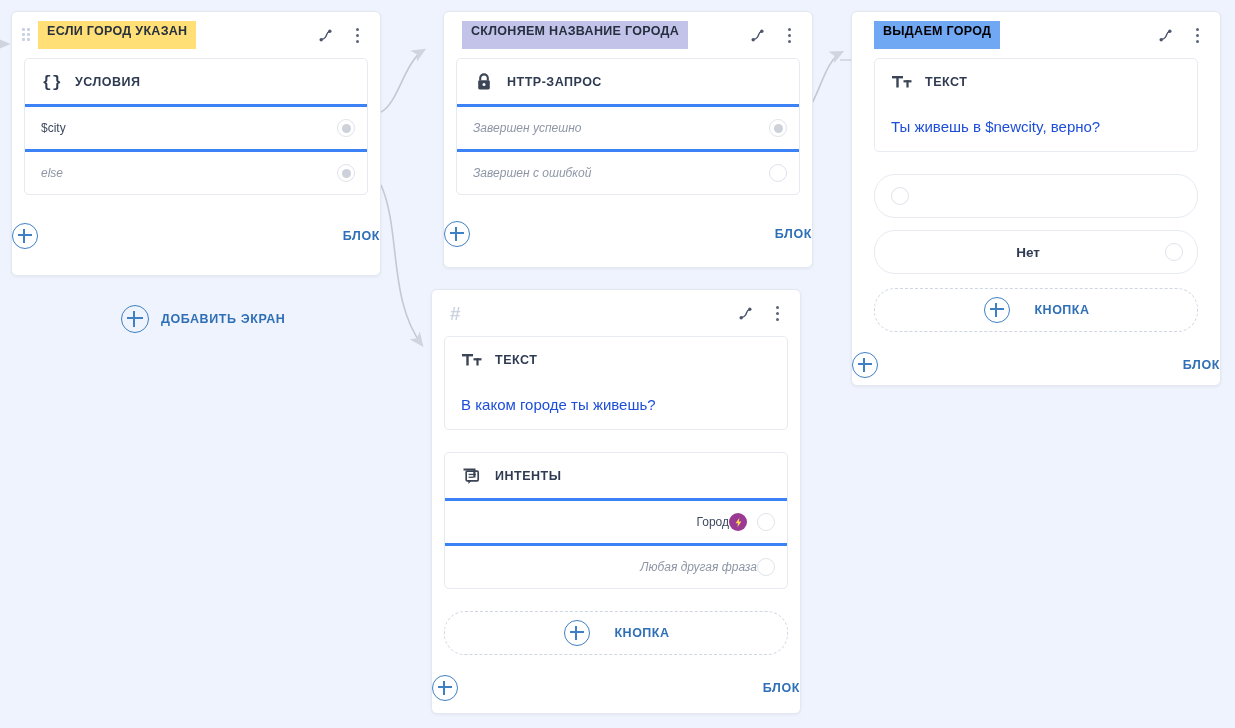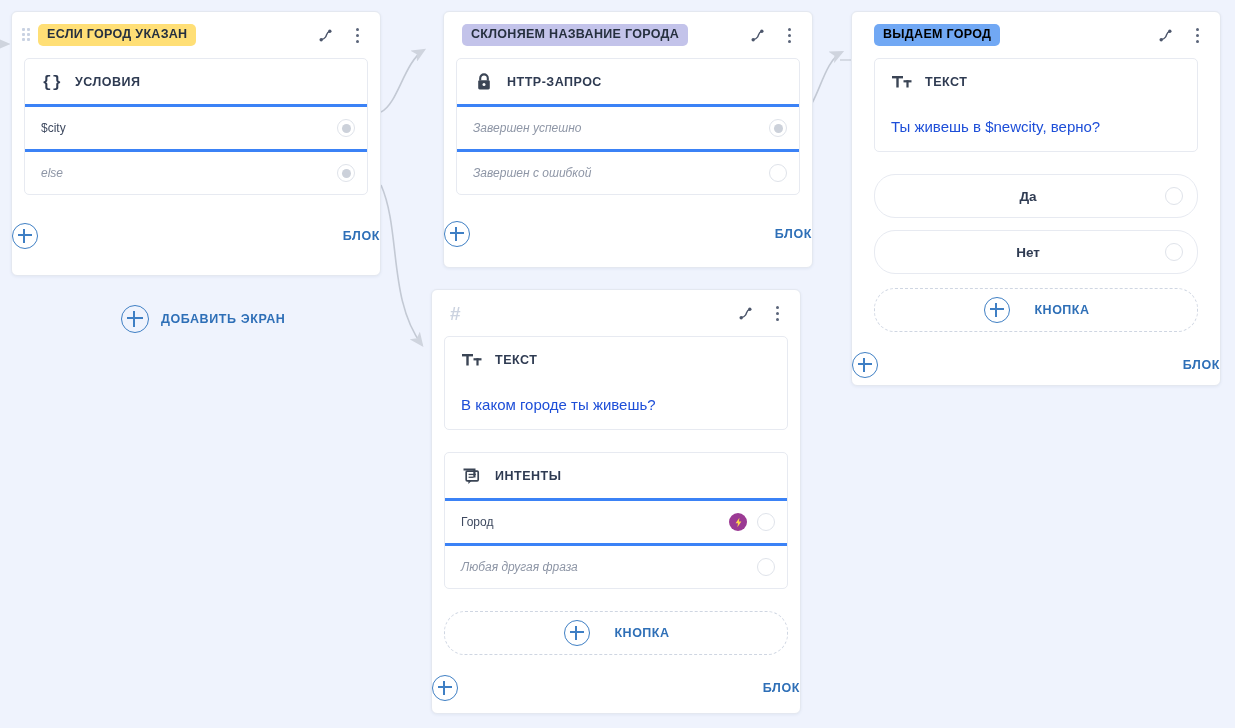--- a/index.html
+++ b/index.html
@@ -40,22 +40,22 @@
     grid-template-columns: 3px 3px;
     grid-template-rows: 3px 3px 3px;
     gap: 2px 2px;
     margin-right: 6px;
     flex: none;
   }
   .drag-handle i { background: #c9d2e2; border-radius: 1px; display:block; }
 
   .badge {
     display: inline-block;
-    padding: 4px 9px 5px;
-    border-radius: 5px;
+    padding: 4px 9px 11px;
+    border-radius: 0;
     font-size: 12.5px;
     font-weight: bold;
     letter-spacing: .3px;
     line-height: 1;
     color: #26303f;
     white-space: nowrap;
   }
   .badge.yellow { background: #ffdf76; }
   .badge.violet { background: #c3c3ea; }
   .badge.blue   { background: #71a8f4; color:#000000; }
@@ -79,21 +79,21 @@
   .kebab i { width: 3px; height: 3px; background:#5a6479; border-radius: 50%; display:block; }
 
   
   .block {
     margin: 0 12px 0;
     border: 1px solid #e7eaf1;
     border-radius: 5px;
     overflow: hidden;
     background: #fff;
   }
-  .block + .block { margin-top: 14px; }
+  .block + .block { margin-top: 14px; text-align: right; }
   .block-title {
     height: 45px;
     display: flex;
     align-items: center;
     gap: 12px;
     padding: 0 16px;
     font-size: 12.5px;
     font-weight: bold;
     letter-spacing: .5px;
     color: #2f3b52;
@@ -421,21 +421,20 @@
             <rect x="12.5" y="7.2" width="8" height="2.2" fill="#3b4555"></rect>
             <rect x="15.4" y="7.2" width="2.2" height="7.3" fill="#3b4555"></rect>
           </svg>
         </span>
         <span>ТЕКСТ</span>
       </div>
       <div class="block-body">Ты живешь в $newcity, верно?</div>
     </div>
 
     <div class="pill" style="margin:22px 22px 0;">
-      <span class="pill-label">Да</span>
       <span class="radio"></span>
     </div>
     <div class="pill" style="margin:12px 22px 0;">
       <span class="pill-label">Нет</span>
       <span class="radio"></span>
     </div>
 
     <div class="pill dashed" style="margin:14px 22px 0;">
       <span class="plus"></span>
       <span class="addtxt">КНОПКА</span>

